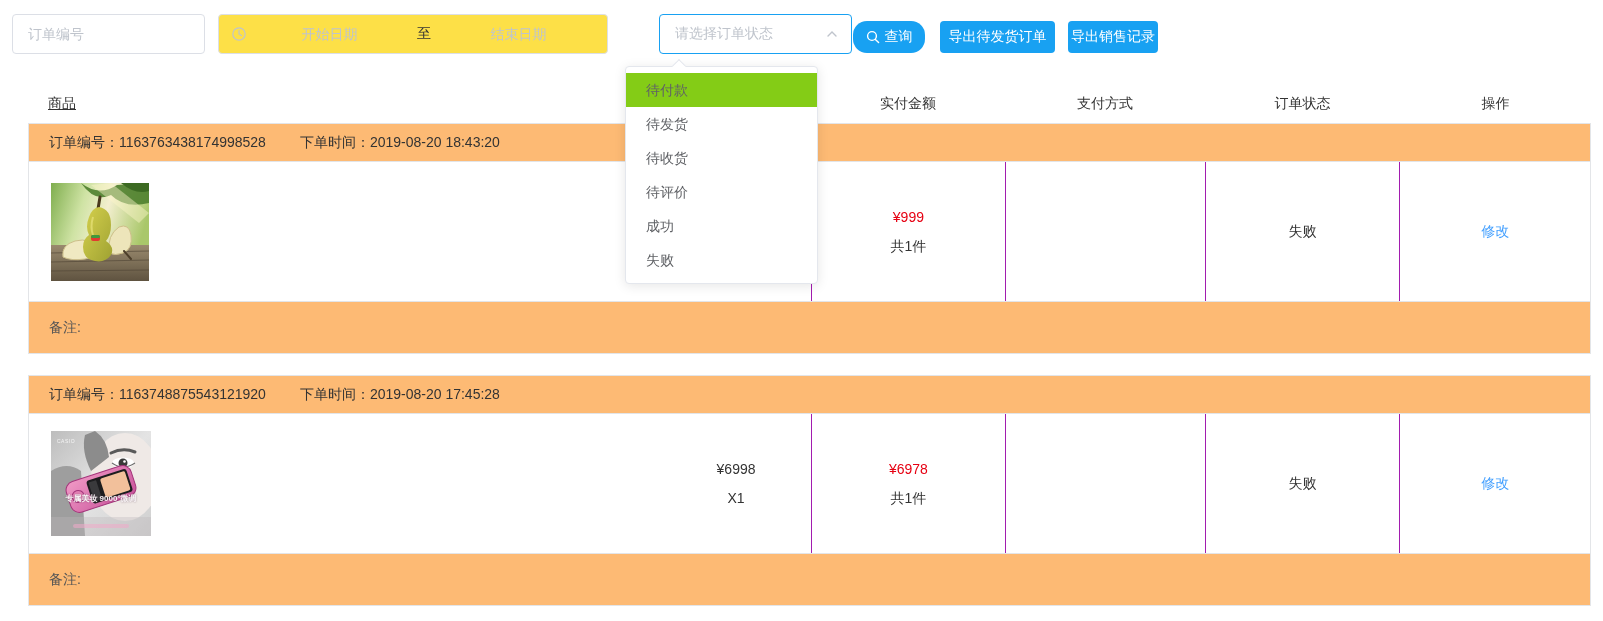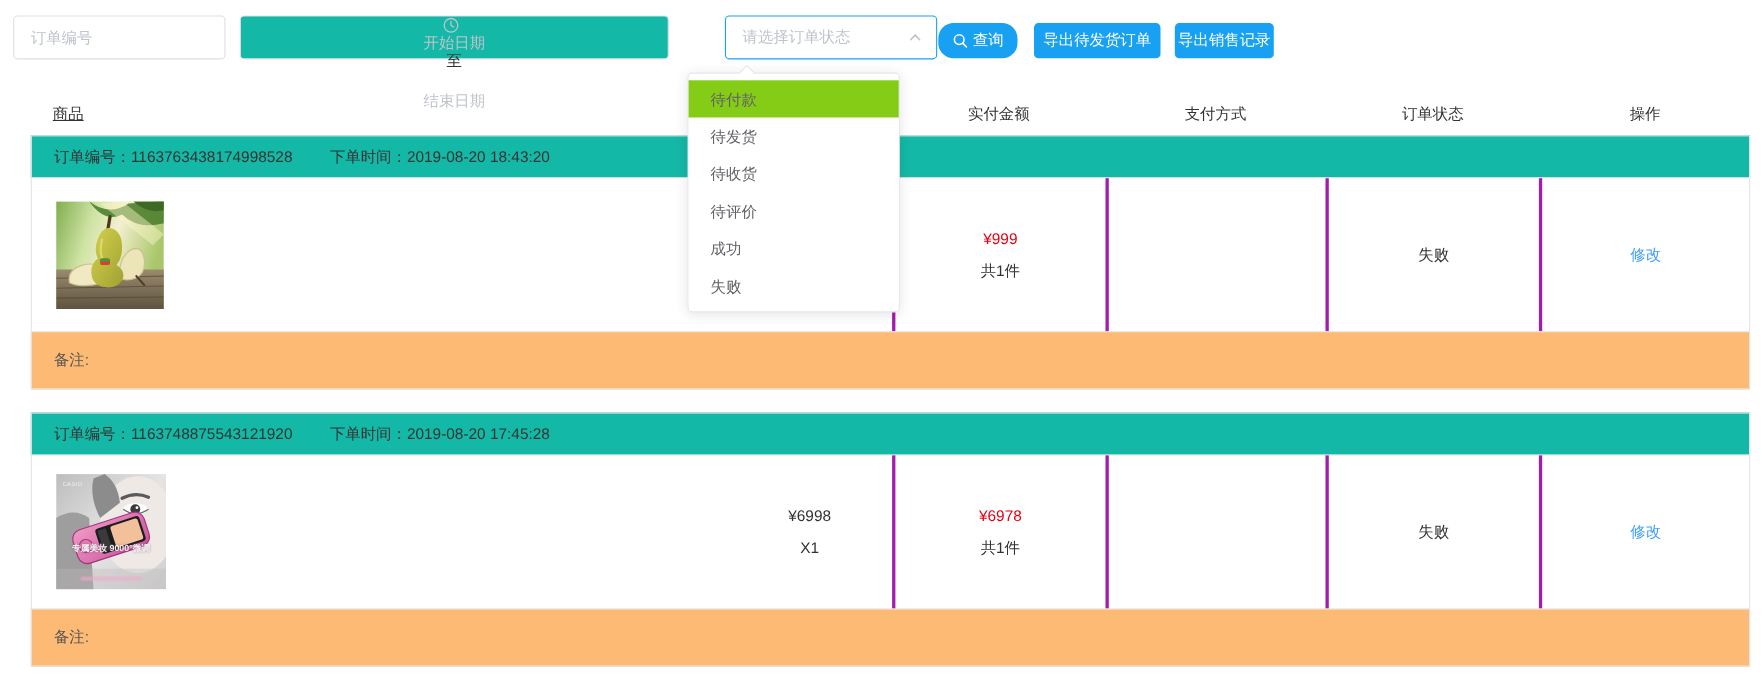--- a/index.html
+++ b/index.html
@@ -8,21 +8,21 @@
   .stage { position:relative; width:1603px; height:621px; overflow:hidden; background:#fff; }
 
   
   .txt-input { position:absolute; top:14px; height:40px; border:1px solid #dcdfe6;
     border-radius:4px; font-size:14px; color:#333; padding:0 15px; outline:none; background:#fff; }
   .txt-input::placeholder { color:#bfc4cc; }
   #orderNoInput { left:12px; width:193px; }
 
   .datepicker { position:absolute; left:218px; top:14px; width:390px; height:40px;
     border:1px solid #dcdfe6; border-radius:4px; display:flex; align-items:center;
-    padding:0 12px; background:#14b8a6;flex-direction:column; }
+    padding:0 12px; background:#fde047; }
   .datepicker input { border:none; outline:none; flex:1; text-align:center; font-size:14px;
     font-family:"Liberation Sans", sans-serif; min-width:0; background:transparent; }
   .datepicker input::placeholder { color:#bfc4cc; }
   .dp-sep { flex:0 0 36px; text-align:center; color:#333; }
   .icon-clock { flex:0 0 16px; margin-right:6px; }
 
   .select { position:absolute; left:625px; top:14px; width:193px; height:40px;
     border:1px solid #18a1f2; border-radius:4px; background:#fff; display:flex;
     align-items:center; padding:0 12px 0 15px; cursor:pointer;margin-left:34px; }
   .select .ph { flex:1; color:#bfc4cc; }
@@ -45,26 +45,26 @@
     cursor:pointer; background:#fff; }
   .dd-item.active { background:#84cc16; }
 
   
   .table-wrap { position:absolute; left:28px; top:85px; width:1563px; }
   .thead { display:flex; height:38px; align-items:center; color:#333; }
   .c0{width:783px;} .c1{width:194px;} .c2{width:200px;} .c3{width:195px;} .c4{width:191px;}
   .thead .c0 { padding-left:20px;text-decoration:underline; }
   .thead .c1,.thead .c2,.thead .c3,.thead .c4 { text-align:center; }
 
-  .order-bar { height:39px; background:#14b8a6; border:1px solid #e3e5e8;
+  .order-bar { height:39px; background:#fdba74; border:1px solid #e3e5e8;
     display:flex; align-items:center; padding-left:20px; gap:34px; color:#333; }
   .order-row { display:flex; border-left:1px solid #e3e5e8; border-right:1px solid #e3e5e8;
     border-bottom:1px solid #e3e5e8; height:140px; background:#fff; }
   .cell { display:flex; align-items:center; justify-content:center; }
-  .order-row .c1,.order-row .c2,.order-row .c3,.order-row .c4 { border-left:3px solid #a21caf; }
+  .order-row .c1,.order-row .c2,.order-row .c3,.order-row .c4 { border-left:1px solid #a21caf; }
   .prod-cell { width:783px; display:flex; align-items:center;
     justify-content:space-between; padding:0 30px 0 22px; }
   .stack { text-align:center; line-height:29px; min-width:90px; }
   .red { color:#e60012; }
   .link { color:#409eff; cursor:pointer; }
   .remark-row { height:52px; background:#fdba74; border:1px solid #e3e5e8; border-top:none;
     display:flex; align-items:center; padding-left:20px; color:#555; }
   .block-gap { height:21px; }
 
   

